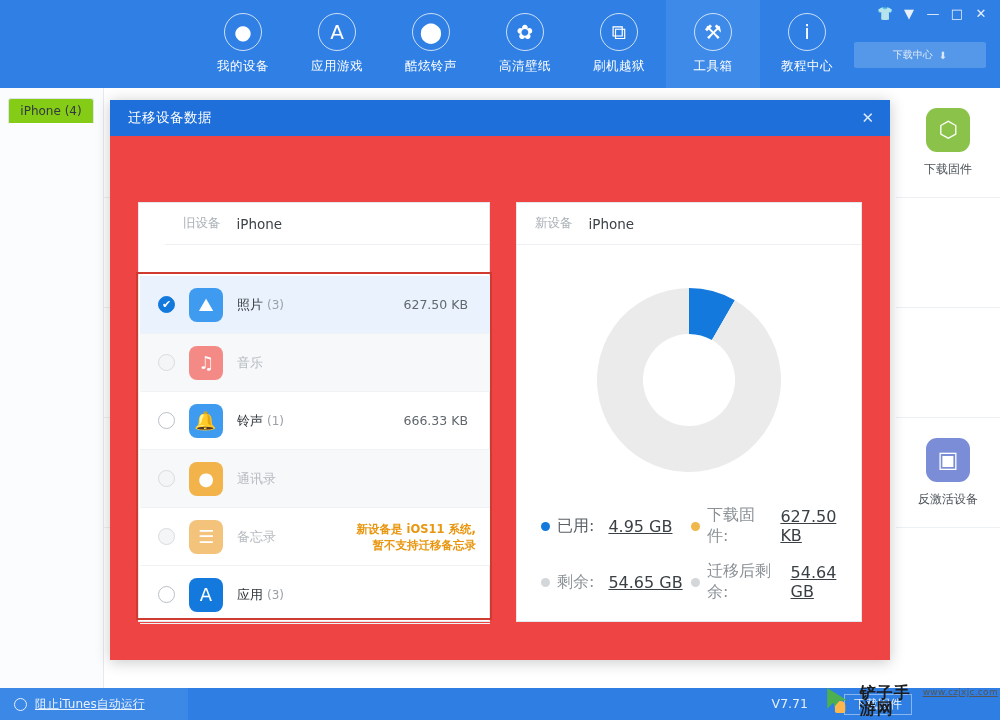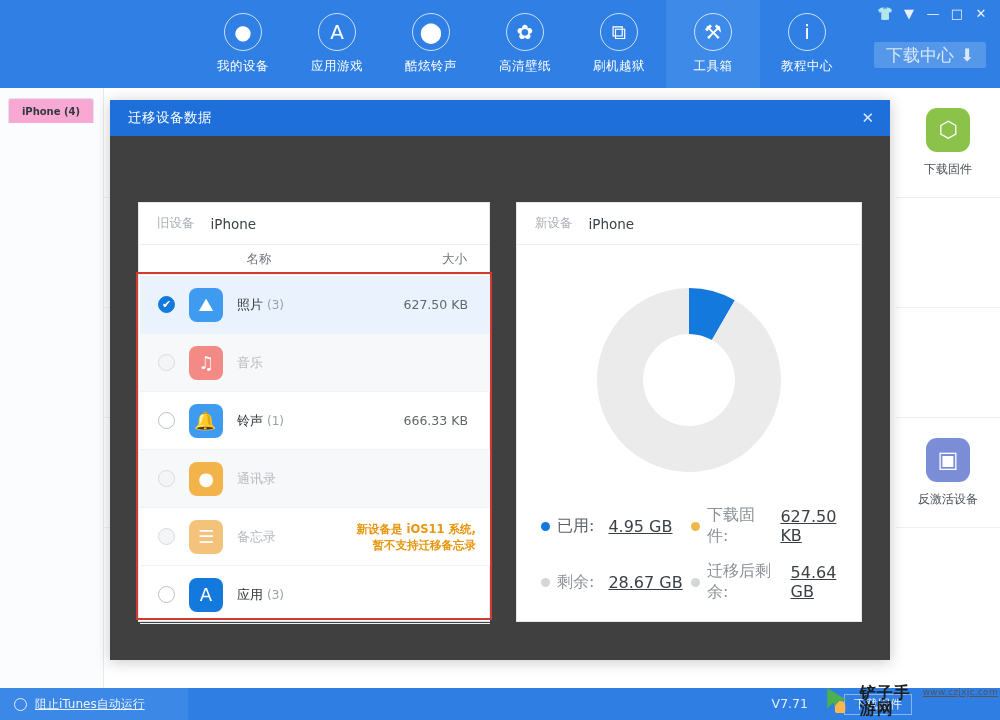--- a/index.html
+++ b/index.html
@@ -41,73 +41,73 @@
   .nav-lb { margin-top: 7px; color: #fff; font-size: 12.5px; letter-spacing: 0.5px; }
 
   .wincontrols {
     position: absolute; right: 8px; top: 3px; display: flex; gap: 2px;
   }
   .wc {
     width: 22px; height: 20px; display: flex; align-items: center;
     justify-content: center; color: #e8f0fb; font-size: 13px; cursor: pointer;
   }
   .dlcenter {
-    position: absolute; right: 14px; top: 42px; width: 112px; height: 26px;
-    background: #5598e9; border-radius: 2px; color: #dbe8fa; font-size: 17px;
+    position: absolute; right: 14px; top: 42px; width: 132px; height: 26px;
+    background: #5598e9; border-radius: 2px; color: #dbe8fa; font-size: 10px;
     display: flex; align-items: center; justify-content: center; gap: 6px; cursor: pointer;
   }
 
   
   .bg-body { position: absolute; left: 0; top: 88px; width: 1000px; height: 600px; background: #fff; }
   .sidebar {
     position: absolute; left: 0; top: 0; width: 104px; height: 600px;
     background: #fbfcfd; border-right: 1px solid #e6eaee;
   }
   .dev-tab {
-    margin: 10px 0 0 8px; width: 86px; height: 26px; background: #f9a8d4;
+    margin: 10px 0 0 8px; width: 86px; height: 26px; background: #84cc16;
     border: 1px solid #dfe4e9; border-bottom-color: #fff; border-radius: 3px 3px 0 0;
     display: flex; align-items: center; justify-content: center;
-    font-size: 10px; color: #33383d; font-weight: bold;
+    font-size: 12px; color: #33383d;
   }
   .toolgrid { position: absolute; left: 104px; top: 0; right: 0; bottom: 0; }
   .tool-col { position: absolute; top: 0; width: 104px; }
   .tool-col.right { right: 0; }
   .tool-cell {
     height: 110px; display: flex; flex-direction: column;
     align-items: center; justify-content: center;
     border-bottom: 1px solid #eef1f4; cursor: pointer;
   }
   .tool-ic {
     width: 44px; height: 44px; border-radius: 11px;
     display: flex; align-items: center; justify-content: center;
     color: #fff; font-size: 22px;
   }
   .tool-lb { margin-top: 9px; font-size: 12px; color: #4b5258; white-space: nowrap; }
 
   
   .dialog {
     position: absolute; left: 110px; top: 100px; width: 780px; height: 560px;
-    background: #404040; box-shadow: 0 2px 14px rgba(0,0,0,0.22);
+    background: #ef4444; box-shadow: 0 2px 14px rgba(0,0,0,0.22);
   }
   .dlg-title {
     height: 36px; background: #1e6fd9; display: flex; align-items: center;
     padding: 0 0 0 18px; color: #fff; font-size: 13.5px; letter-spacing: 0.5px;
     position: relative;
   }
   .dlg-close {
     position: absolute; right: 10px; top: 6px; width: 24px; height: 24px;
     display: flex; align-items: center; justify-content: center;
     color: #dce9fa; font-size: 15px; cursor: pointer;
   }
   .dlg-body { position: relative; height: 524px; padding: 0; }
 
   .panel {
     position: absolute; border: 1px solid #e3e6ea; background: #fff;
   }
-  .panel-left { left: 28px; top: 66px; width: 352px; height: 420px; }
+  .panel-left { left: 28px; top: 66px; width: 352px; height: 420px; padding-left: 26px; }
   .panel-right { left: 406px; top: 66px; width: 346px; height: 420px; }
   .panel-head {
     height: 42px; display: flex; align-items: center; padding-left: 18px;
     border-bottom: 1px solid #edeff2; gap: 16px;
   }
   .ph-label { font-size: 12.5px; color: #a9afb6; }
   .ph-value { font-size: 13.5px; color: #3c4248; }
 
   .col-head {
     height: 30px; display: flex; align-items: center;
@@ -282,24 +282,20 @@
       <span class="dlg-close">✕</span>
     </div>
 
     <div class="dlg-body">
 
       <div class="panel panel-left">
         <div class="panel-head">
           <span class="ph-label">旧设备</span>
           <span class="ph-value">iPhone</span>
         </div>
-        <div class="col-head">
-          <span class="col-name">名称</span>
-          <span class="col-size">大小</span>
-        </div>
         <div class="rowlist" id="rowlist">
             <div class="row selected">
               <div class="radio on">✔</div>
               <div class="row-ic" style="background: rgb(62, 155, 240);">⛰</div>
               <span class="row-name">照片</span>
               <span class="row-count">(3)</span>
               <span class="row-size">627.50 KB</span>
             </div>
             <div class="row disabled">
               <div class="radio off"></div>
@@ -351,21 +347,21 @@
               <span class="lg-v">4.95 GB</span>
             </div>
             <div class="lg">
               <span class="lg-dot" style="background: rgb(240, 184, 74);"></span>
               <span class="lg-k">下载固件:</span>
               <span class="lg-v">627.50 KB</span>
             </div>
             <div class="lg">
               <span class="lg-dot" style="background: rgb(212, 215, 218);"></span>
               <span class="lg-k">剩余:</span>
-              <span class="lg-v">28.67 GB</span>
+              <span class="lg-v">54.65 GB</span>
             </div>
             <div class="lg">
               <span class="lg-dot" style="background: rgb(212, 215, 218);"></span>
               <span class="lg-k">迁移后剩余:</span>
               <span class="lg-v">54.64 GB</span>
             </div>
           </div>
       </div>
 
       <div class="redbox"></div>

